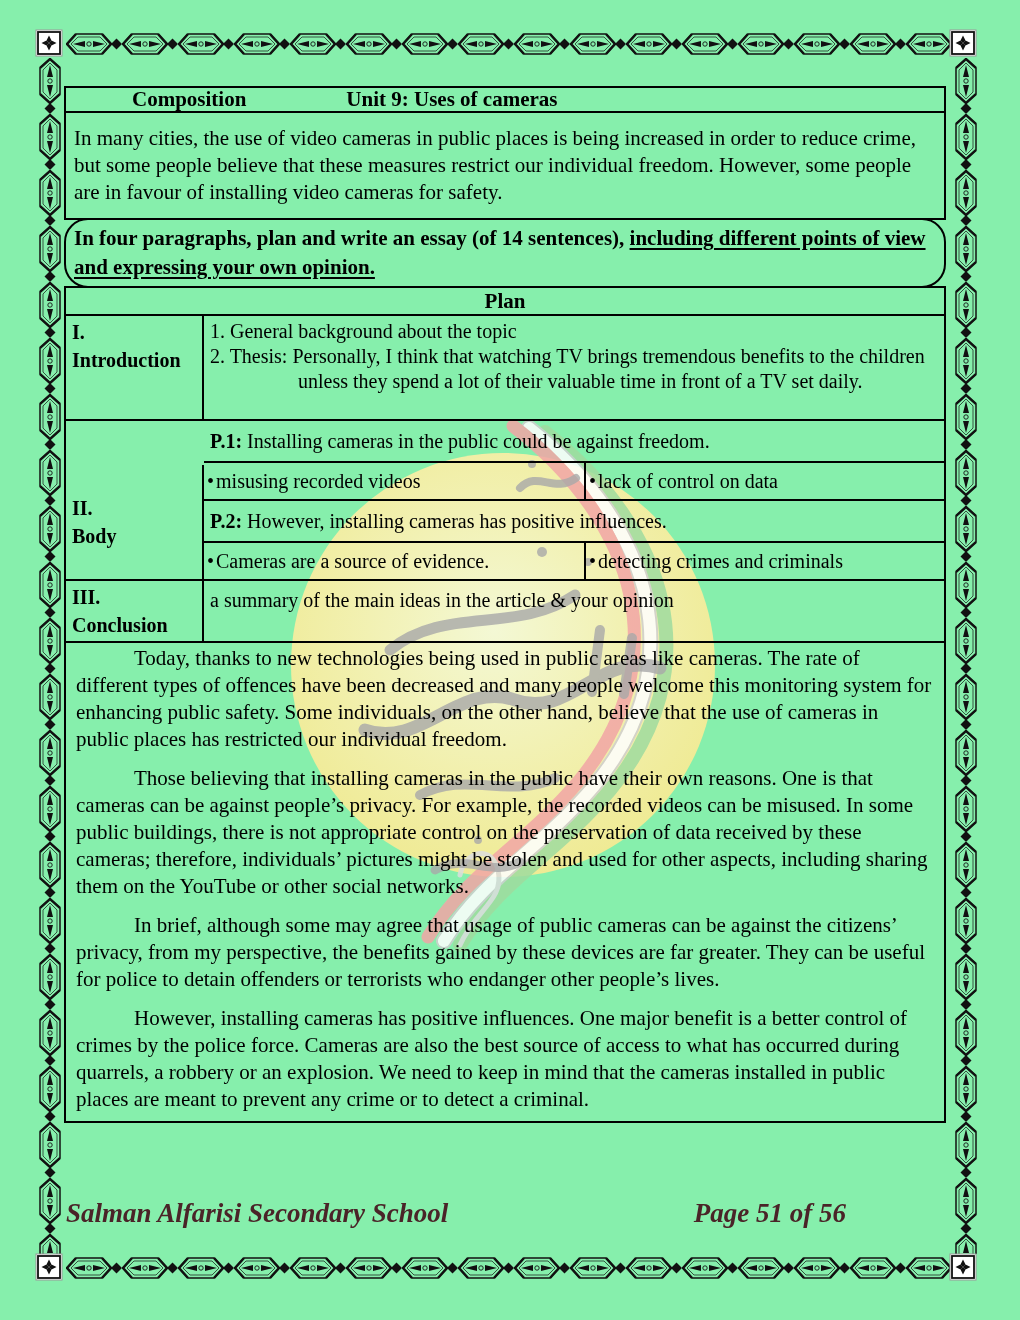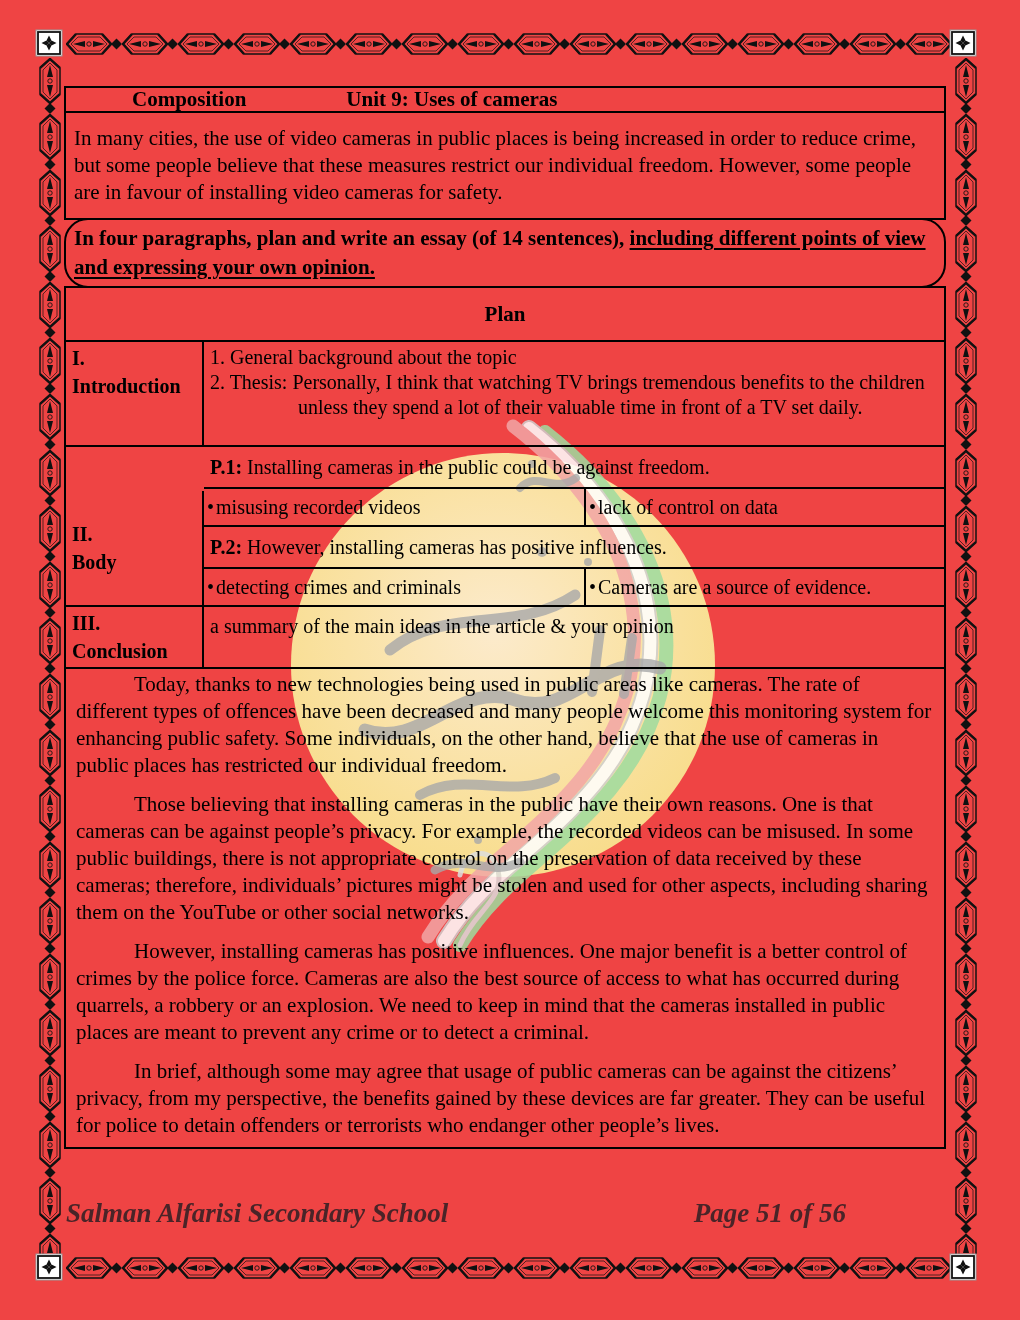--- a/index.html
+++ b/index.html
@@ -1,32 +1,32 @@
 <!DOCTYPE html>
 <html><head>
 <meta charset="utf-8">
 <style>
   html,body{margin:0;padding:0;background:#ffffff;}
-  .page{position:relative;width:1020px;height:1320px;background:#ef4444;overflow:hidden;
+  .page{position:relative;width:1020px;height:1320px;background:#86efac;overflow:hidden;
         font-family:"Liberation Serif","DejaVu Serif",serif;color:#000;}
   
   .frame-strip{position:absolute;}
   .corner{position:absolute;width:30px;height:30px;}
   
   .watermark{position:absolute;left:270px;top:400px;width:480px;height:600px;z-index:1;}
   
   .content{position:absolute;left:64px;top:88px;width:882px;z-index:2;}
   .box{border:2px solid #000;margin-top:-2px;background:transparent;box-sizing:border-box;}
   .hdr-row{height:27px;display:flex;align-items:center;font-weight:bold;font-size:21px;}
   .hdr-left{margin-left:66px;}
   .hdr-right{margin-left:100px;}
   .intro{font-size:21px;line-height:27px;padding:12px 8px;min-height:81px;}
   .task{font-size:21px;font-weight:bold;line-height:29px;padding:4px 8px;min-height:66px;border-radius:24px;}
   .task .u{text-decoration:underline;text-decoration-thickness:2px;text-underline-offset:3px;}
-  .plan-title{height:56px;display:flex;align-items:center;justify-content:center;
+  .plan-title{height:30px;display:flex;align-items:center;justify-content:center;
               font-weight:bold;font-size:21px;}
   .prow{display:grid;grid-template-columns:138px 1fr;}
   .plabel{border-right:2px solid #000;font-weight:bold;font-size:20px;line-height:28px;
           padding:2px 6px;box-sizing:border-box;}
   .plabel.vcenter{display:flex;flex-direction:column;justify-content:center;margin-top:44px;}
   .pcontent{font-size:20px;box-sizing:border-box;}
   .notes{line-height:25px;padding:3px 6px;min-height:103px;}
   .hang{padding-left:88px;text-indent:-88px;}
   .p-head{padding:7px 6px;line-height:26px;border-bottom:2px solid #000;}
   .p-head b{font-weight:bold;}
@@ -168,39 +168,39 @@
         <div>Body</div>
       </div>
       <div class="pcontent body-grid">
         <div class="p-head"><b>P.1:</b><span> Installing cameras in the public could be against freedom.</span></div>
         <div class="bullets">
           <div class="bcell">misusing recorded videos</div>
           <div class="bcell">lack of control on data</div>
         </div>
         <div class="p-head"><b>P.2:</b><span> However, installing cameras has positive influences.</span></div>
         <div class="bullets">
+          <div class="bcell">Cameras are a source of evidence.</div>
           <div class="bcell">detecting crimes and criminals</div>
-          <div class="bcell">Cameras are a source of evidence.</div>
         </div>
       </div>
     </div>
 
     <div class="box prow">
       <div class="plabel">
         <div>III.</div>
         <div>Conclusion</div>
       </div>
       <div class="pcontent concl">a summary of the main ideas in the article &amp; your opinion</div>
     </div>
 
     <div class="box essay">
       <p>Today, thanks to new technologies being used in public areas like cameras. The rate of different types of offences have been decreased and many people welcome this monitoring system for enhancing public safety. Some individuals, on the other hand, believe that the use of cameras in public places has restricted our individual freedom.</p>
       <p>Those believing that installing cameras in the public have their own reasons. One is that cameras can be against people’s privacy. For example, the recorded videos can be misused. In some public buildings, there is not appropriate control on the preservation of data received by these cameras; therefore, individuals’ pictures might be stolen and used for other aspects, including sharing them on the YouTube or other social networks.</p>
+      <p>In brief, although some may agree that usage of public cameras can be against the citizens’ privacy, from my perspective, the benefits gained by these devices are far greater. They can be useful for police to detain offenders or terrorists who endanger other people’s lives.</p>
       <p>However, installing cameras has positive influences. One major benefit is a better control of crimes by the police force. Cameras are also the best source of access to what has occurred during quarrels, a robbery or an explosion. We need to keep in mind that the cameras installed in public places are meant to prevent any crime or to detect a criminal.</p>
-      <p>In brief, although some may agree that usage of public cameras can be against the citizens’ privacy, from my perspective, the benefits gained by these devices are far greater. They can be useful for police to detain offenders or terrorists who endanger other people’s lives.</p>
     </div>
 
   </div>
 
   <div class="footer">
     <span>Salman Alfarisi Secondary School</span>
     <span class="pg">Page 51 of 56</span>
   </div>
 
 </div>

